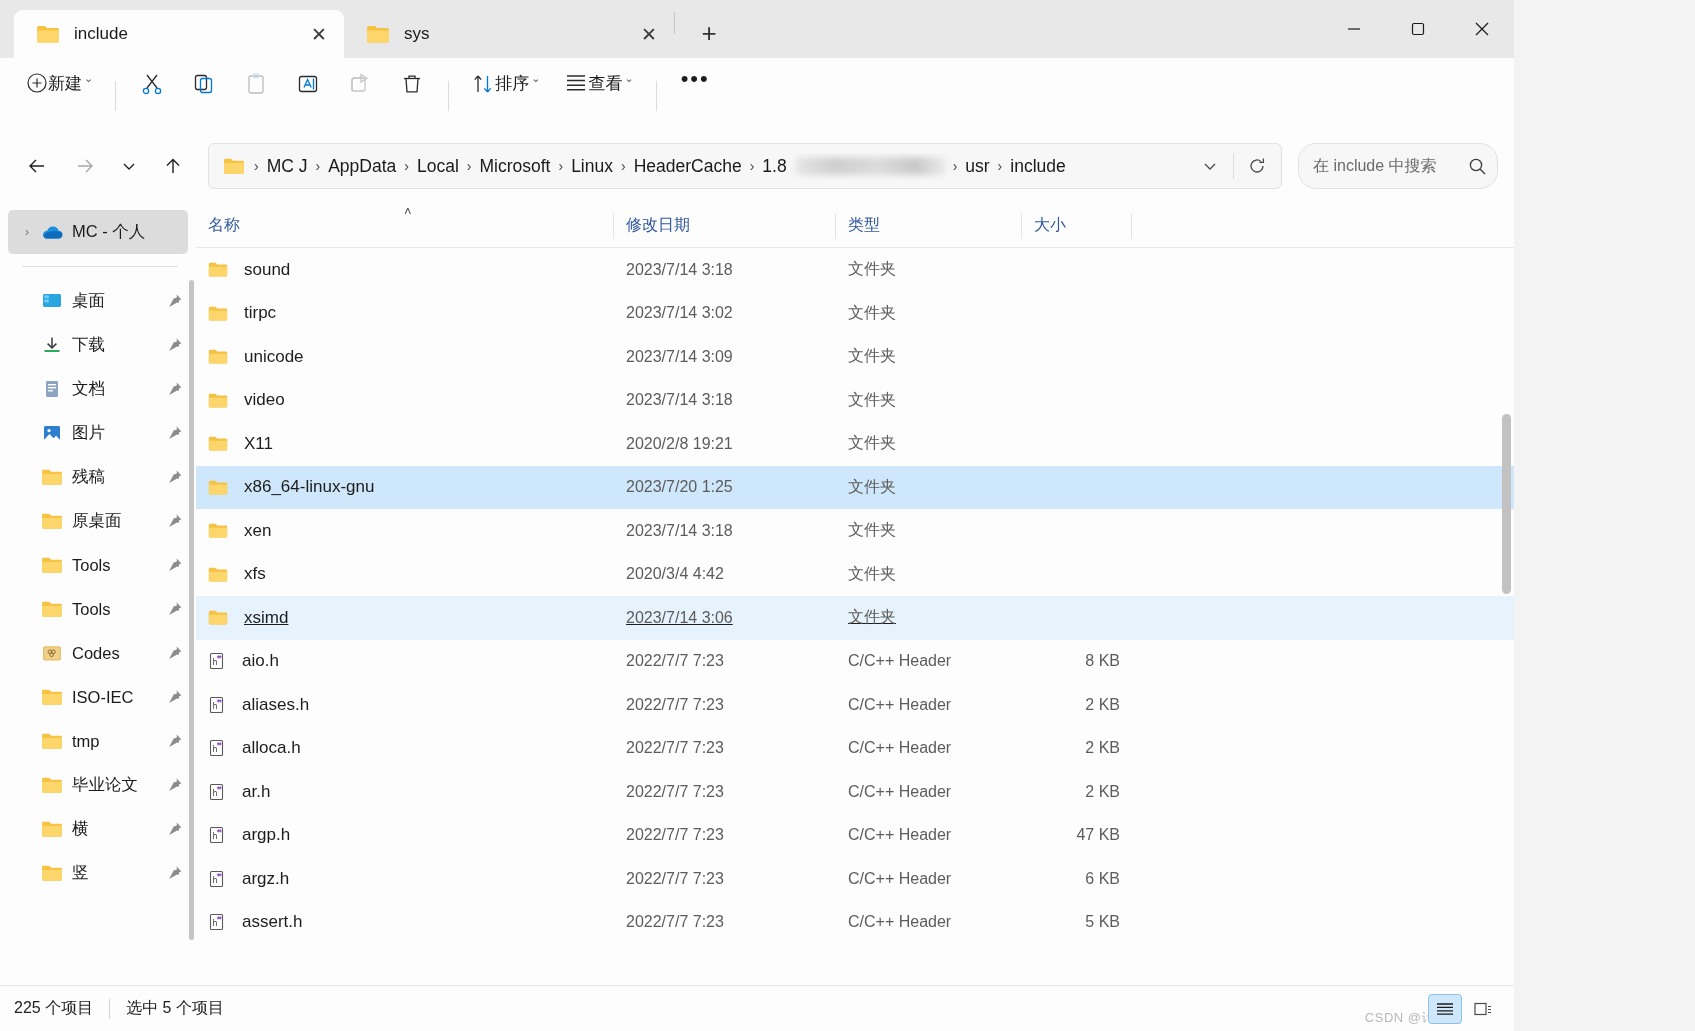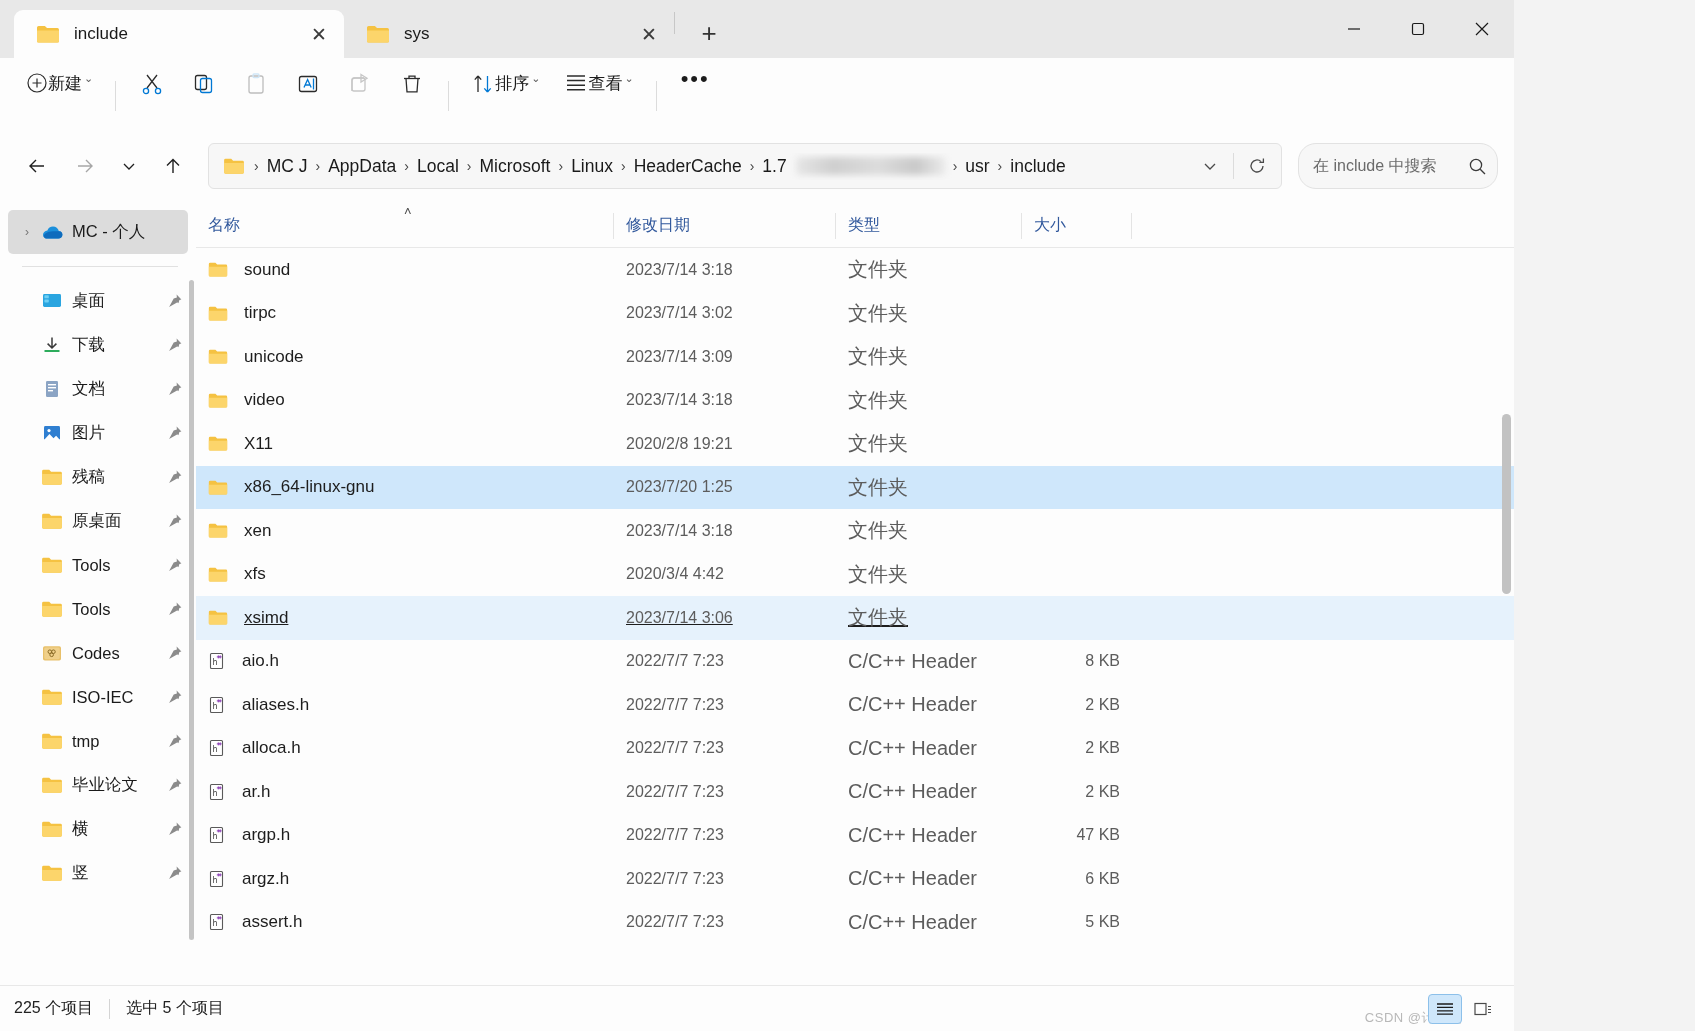--- a/index.html
+++ b/index.html
@@ -181,21 +181,21 @@
     height: 43.5px;
     display: flex; align-items: center;
     font-size: 17px; color: #1d1d1d;
     margin: 0 0px;
   }
   .row.selected { background: #cfe7fb; }
   .row.hover { background: #e6f2fc; text-decoration: underline; }
   .cell { padding: 0 12px; display: flex; align-items: center; white-space: nowrap; overflow: hidden; }
   .cell.name { width: 418px; gap: 16px; }
   .cell.date { width: 222px; color: #5c5c5c; font-size: 16px; }
-  .cell.type { width: 186px; color: #5c5c5c; font-size: 20px; }
+  .cell.type { width: 186px; color: #5c5c5c; font-size: 16px; }
   .cell.size { width: 110px; color: #5c5c5c; font-size: 16px; justify-content: flex-end; }
 
   .list-scrollbar {
     position: absolute; right: 3px; top: 1px; width: 9px; bottom: 1px;
   }
   .list-thumb {
     position: absolute; right: 0; top: 165px; width: 9px; height: 180px;
     background: #c2c2c2; border-radius: 5px;
   }
 
@@ -416,21 +416,21 @@
         <span class="crumb">AppData</span>
         <span class="crumb-sep">›</span>
         <span class="crumb">Local</span>
         <span class="crumb-sep">›</span>
         <span class="crumb">Microsoft</span>
         <span class="crumb-sep">›</span>
         <span class="crumb">Linux</span>
         <span class="crumb-sep">›</span>
         <span class="crumb">HeaderCache</span>
         <span class="crumb-sep">›</span>
-        <span class="crumb">1.7</span>
+        <span class="crumb">1.8</span>
         <span class="crumb blur"></span>
         <span class="crumb-sep">›</span>
         <span class="crumb">usr</span>
         <span class="crumb-sep">›</span>
         <span class="crumb">include</span>
       </div>
       <div class="addr-right">
         <div class="addr-icbtn">
           <svg width="18" height="18" viewBox="0 0 18 18">
               <path d="M4 7l5 5 5-5" fill="none" stroke="#4a4a4a" stroke-width="1.3"></path>

